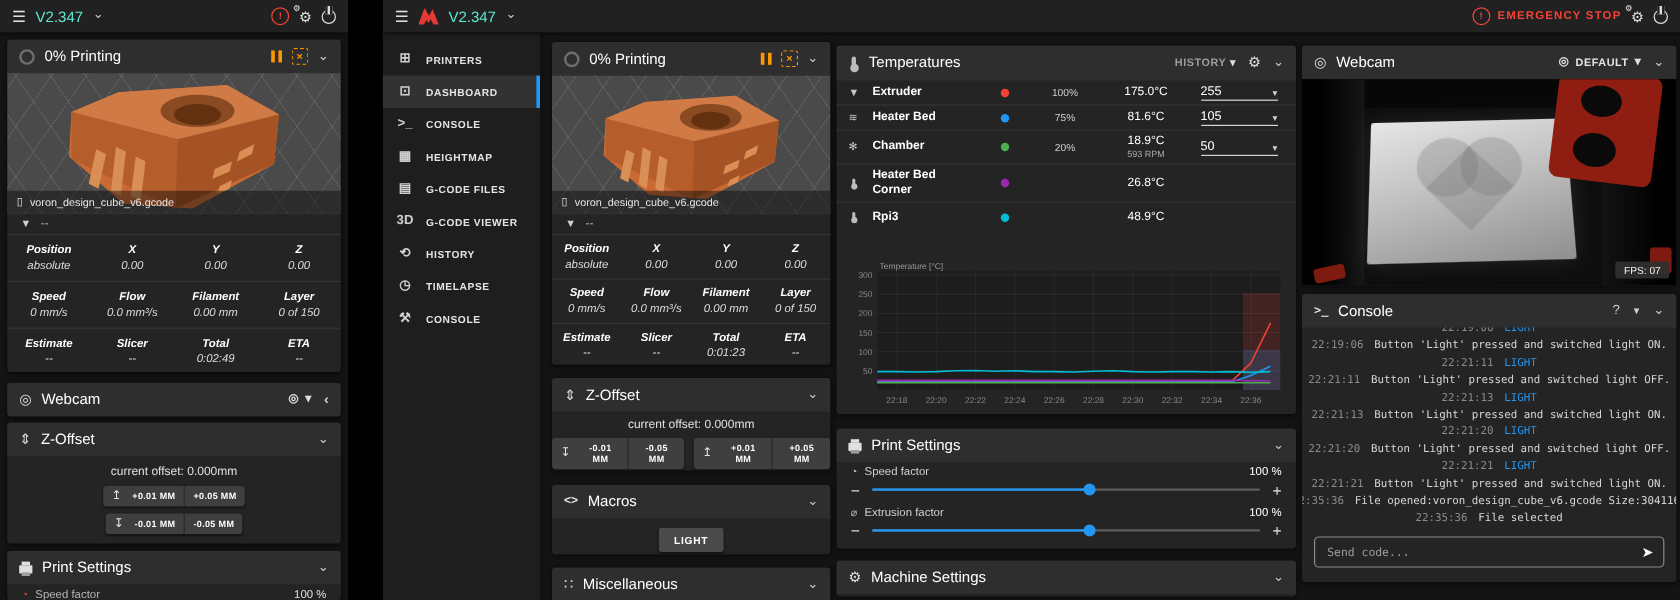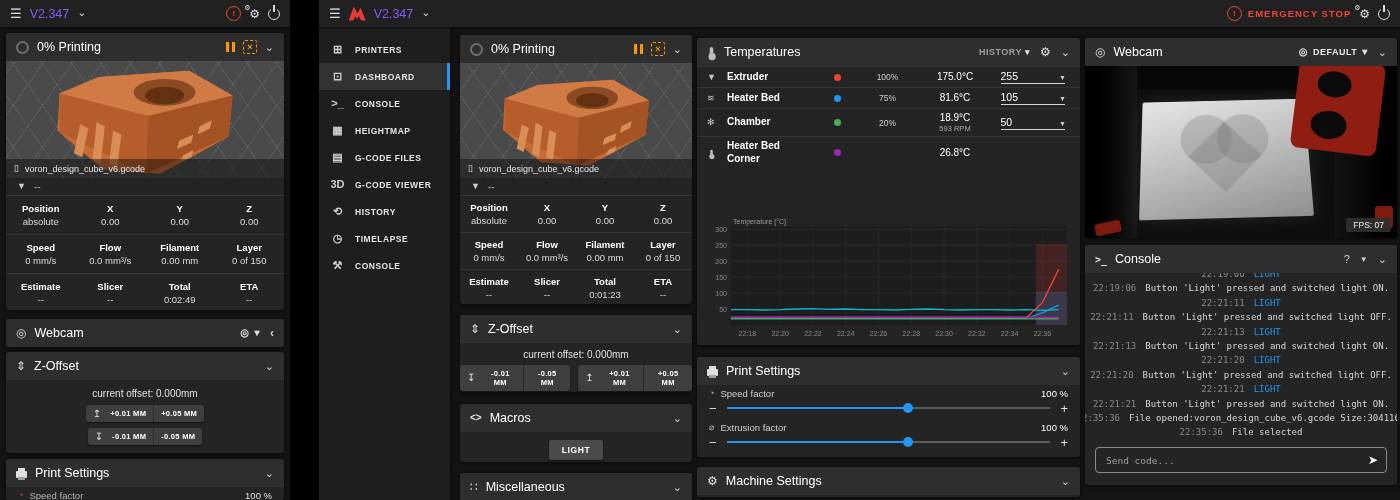--- a/index.html
+++ b/index.html
@@ -6,21 +6,21 @@
   .stage{position:relative;width:1400px;height:500px;background:#000;overflow:hidden;
          font-family:"Liberation Sans",sans-serif;color:#fff;}
   .screen{position:absolute;top:0;height:500px;background:#141414;overflow:hidden;}
   #screen-left{left:0;width:290px;}
   #screen-right{left:319px;width:1081px;}
 
   
   .topbar{position:absolute;left:0;right:0;top:0;height:27px;background:#212121;
           display:flex;align-items:center;gap:8px;padding:0 10px;box-sizing:border-box;
           box-shadow:0 1px 3px rgba(0,0,0,.6);z-index:30;}
-  .ver{font-size:12.5px;color:#8b5cf6;}
+  .ver{font-size:12.5px;color:#5eead4;}
   .spacer{flex:1;}
   .i{display:inline-block;line-height:1;color:#e0e0e0;}
   .hicon{font-size:13px;}
   .caret{font-size:11px;color:#cfcfcf;margin-top:-3px;}
   .alert-ic{width:13px;height:13px;border:1.5px solid #f44336;border-radius:50%;display:flex;
             align-items:center;justify-content:center;}
   .alert-ic::after{content:"!";color:#f44336;font-size:8px;font-weight:700;}
   .gears{position:relative;font-size:12px;}
   .gears::before{content:"⚙";position:absolute;font-size:7px;top:-4px;left:-5px;color:#e0e0e0;}
   .power{position:relative;width:10px;height:10px;border:1.5px solid #ddd;border-radius:50%;}
@@ -62,21 +62,21 @@
             display:flex;align-items:center;gap:6px;padding:0 8px;font-size:9px;color:#e6e6e6;}
   .fnamebar .i{font-size:9px;}
   .extr-row{position:absolute;left:0;right:0;display:flex;align-items:center;gap:8px;padding:0 11px;
             color:#b5b5b5;font-size:10px;border-bottom:1px solid #363636;box-sizing:border-box;}
   .extr-row .i{font-size:9px;color:#cfcfcf;}
 
   
   .stats{position:absolute;left:0;right:0;}
   .stats-row{display:flex;}
   .stats-row + .stats-row{border-top:1px solid #363636;}
-  .stat-cell{flex:1;display:flex;flex-direction:column;align-items:center;justify-content:center;gap:2px;}
+  .stat-cell{flex:1;display:flex;flex-direction:column;align-items:center;justify-content:center;gap:2px;font-style:italic;}
   .stat-label{font-size:9.5px;font-weight:700;color:#fff;}
   .stat-value{font-size:9.5px;color:#dcdcdc;}
   .zcur{text-align:center;font-size:10px;color:#e0e0e0;margin-top:8px;}
   .zrow{display:flex;justify-content:center;gap:12px;margin-top:6px;}
   .zgroup{display:inline-flex;align-items:stretch;background:#3f3f3f;border-radius:3px;overflow:hidden;
           box-shadow:0 1px 2px rgba(0,0,0,.5);}
   .zicon{display:flex;align-items:center;padding:0 2px 0 7px;font-size:10px;color:#e6e6e6;}
   .zbtn{background:transparent;border:none;color:#fff;font-size:7.5px;font-weight:700;
         padding:4px 7px;letter-spacing:.3px;font-family:inherit;cursor:pointer;}
   .zbtn.sep{border-left:1px solid #2a2a2a;}
@@ -571,20 +571,28 @@
               <span class="val">50</span>
               <span class="car i">▾</span>
             </span>
           </div>
           <div class="trow">
             <span><span class="thermo" style="transform: scale(0.85);"></span></span>
             <span class="t-name">Heater Bed Corner</span>
             <span class="dot" style="background: rgb(156, 39, 176);"></span>
             <span class="t-state"></span>
             <span class="t-cur">26.8°C</span>
+            <span></span>
+          </div>
+          <div class="trow">
+            <span><span class="thermo" style="transform: scale(0.85);"></span></span>
+            <span class="t-name">Rpi3</span>
+            <span class="dot" style="background: rgb(0, 188, 212);"></span>
+            <span class="t-state"></span>
+            <span class="t-cur">48.9°C</span>
             <span></span>
           </div>
         </div>
       <svg id="temp-chart" viewBox="0 0 367 125" style="position:absolute;left:8px;top:178px;width:367px;height:125px;">
           <rect x="26" y="10" width="336" height="99" fill="#1d1d1d"></rect>
           <line x1="26" x2="362" y1="93.03225806451613" y2="93.03225806451613" stroke="#343434" stroke-width="0.6"></line>
           <text x="22" y="95.53225806451613" fill="#8a8a8a" font-size="7" text-anchor="end">50</text>
           <line x1="26" x2="362" y1="77.06451612903226" y2="77.06451612903226" stroke="#343434" stroke-width="0.6"></line>
           <text x="22" y="79.56451612903226" fill="#8a8a8a" font-size="7" text-anchor="end">100</text>
           <line x1="26" x2="362" y1="61.096774193548384" y2="61.096774193548384" stroke="#343434" stroke-width="0.6"></line>

